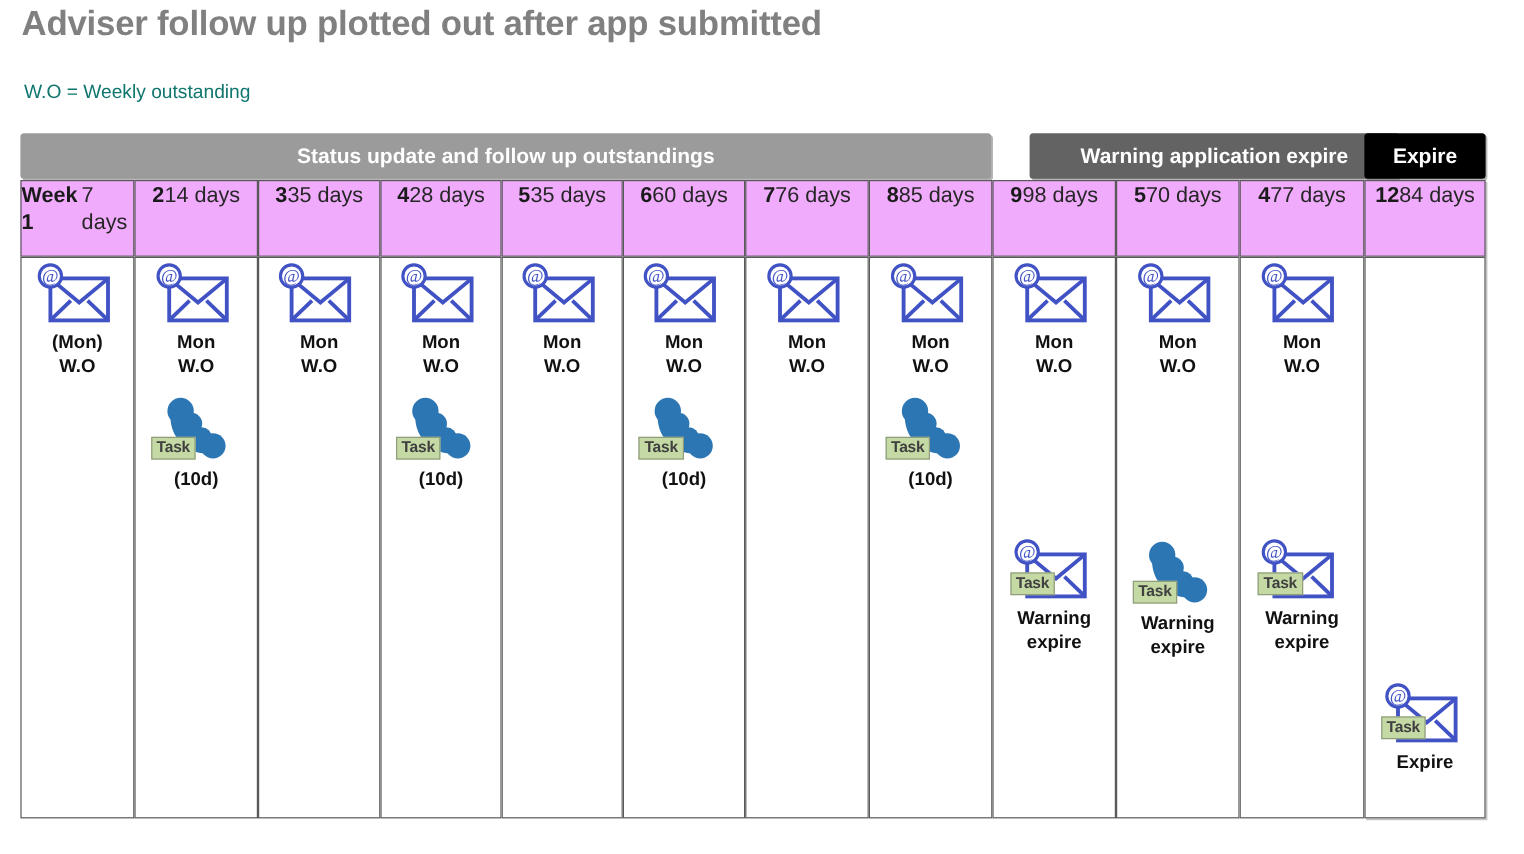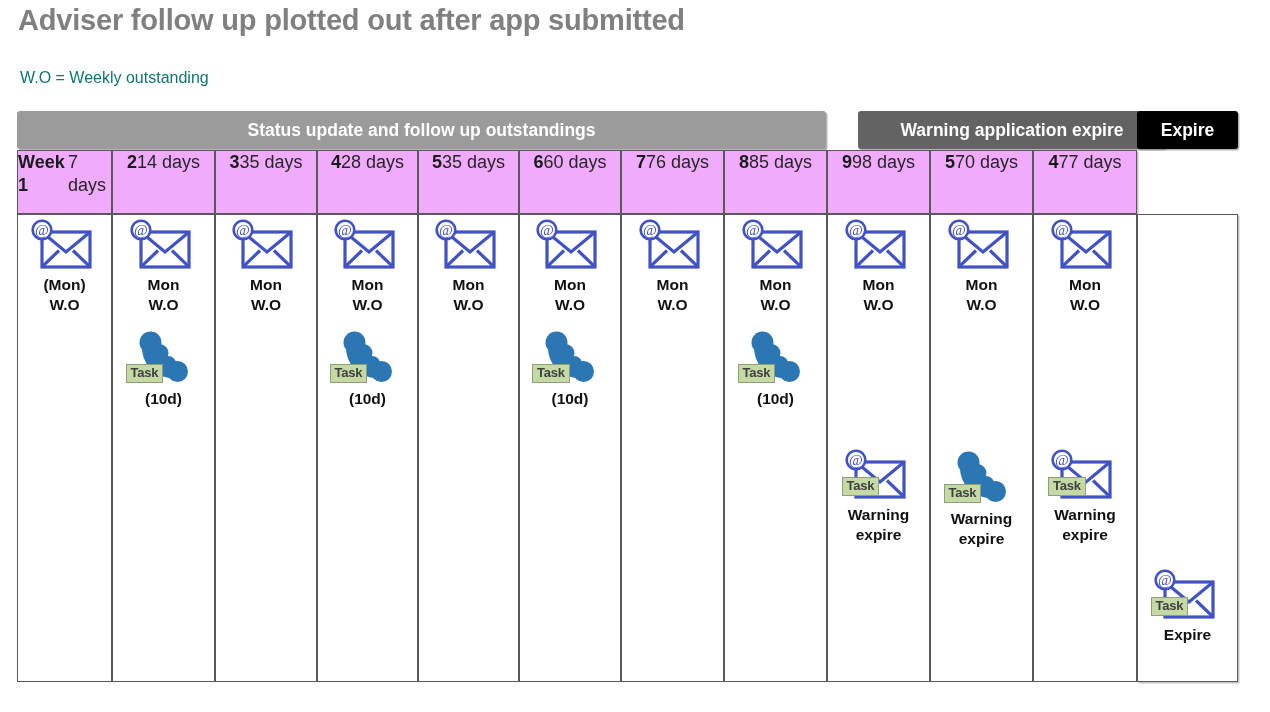--- a/index.html
+++ b/index.html
@@ -143,20 +143,24 @@
      <div class="wdays">98 days</div>
         </div>
         <div class="wcell" style="left: 913px; width: 103px;">
           <div class="wnum">5</div>
      <div class="wdays">70 days</div>
         </div>
         <div class="wcell" style="left: 1016px; width: 104px;">
           <div class="wnum">4</div>
      <div class="wdays">77 days</div>
         </div>
+        <div class="wcell" style="left: 1120px; width: 101px;">
+          <div class="wnum">12</div>
+     <div class="wdays">84 days</div>
+        </div>
       </div>
     <div class="bodyrow" id="bodyrow">
         <div class="bcell" style="left: 0px; width: 95px;">
           <div class="item" style="top: 6px;"><span class="icon-wrap">
          
   <svg width="74" height="50" viewBox="0 0 74 50">
     <rect x="14" y="11" width="48" height="35" fill="#fff" stroke="#4052c4" stroke-width="3.2"></rect>
     <path d="M14.5 11.6 L38 31 L61.5 11.6" fill="none" stroke="#4052c4" stroke-width="3.2"></path>
     <path d="M14.5 45.4 L31 29.5 M61.5 45.4 L45 29.5" fill="none" stroke="#4052c4" stroke-width="3.2"></path>
     <circle cx="14" cy="9" r="9.3" fill="#fff" stroke="#4052c4" stroke-width="2.6"></circle>

